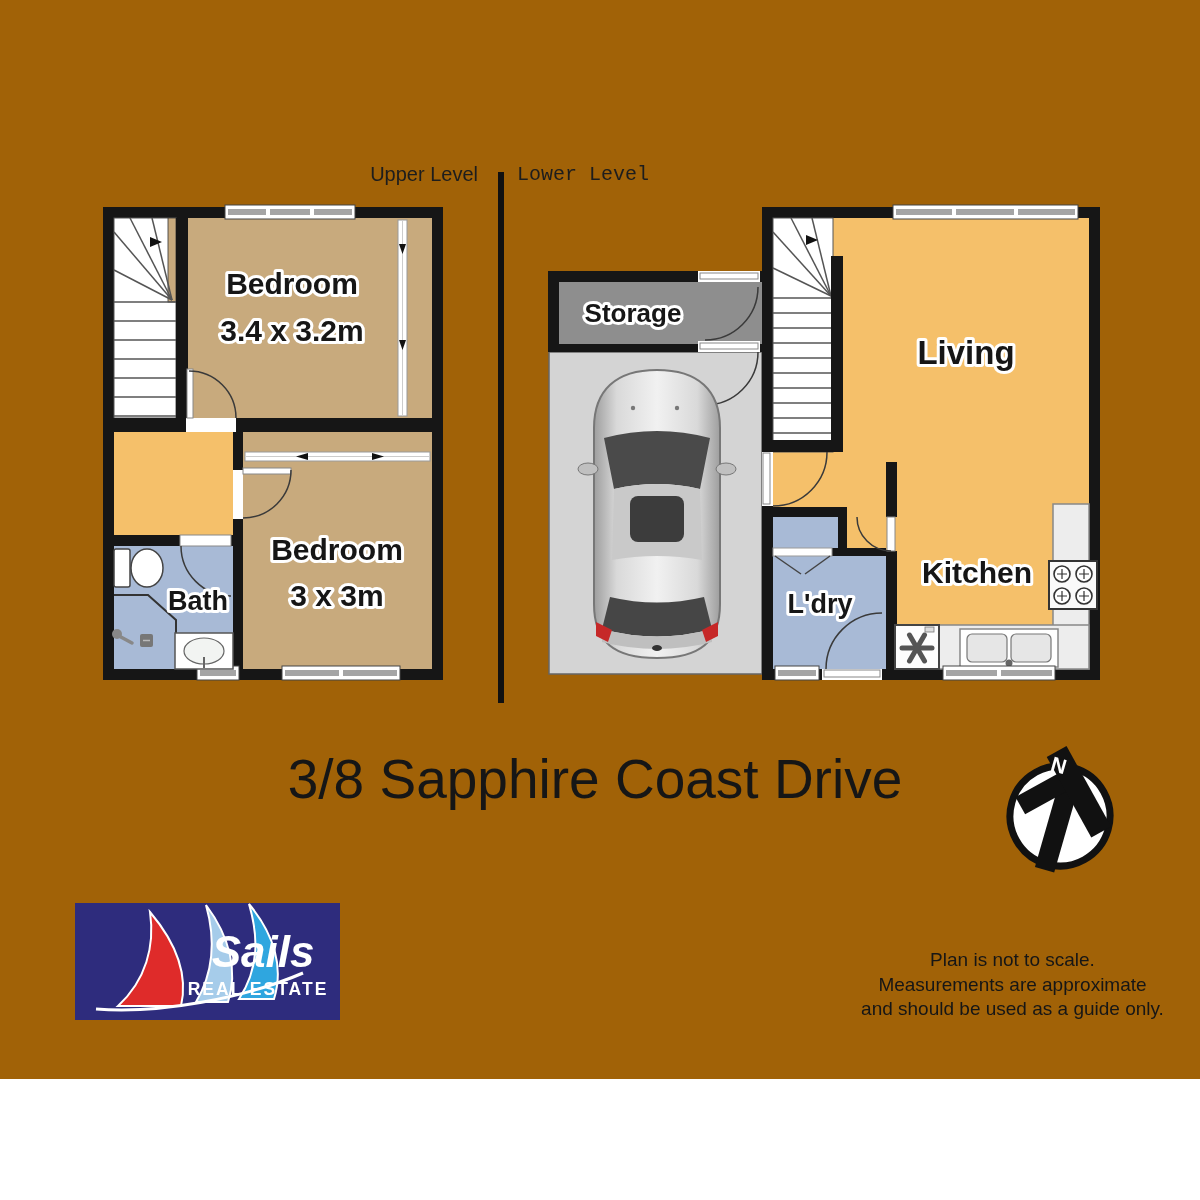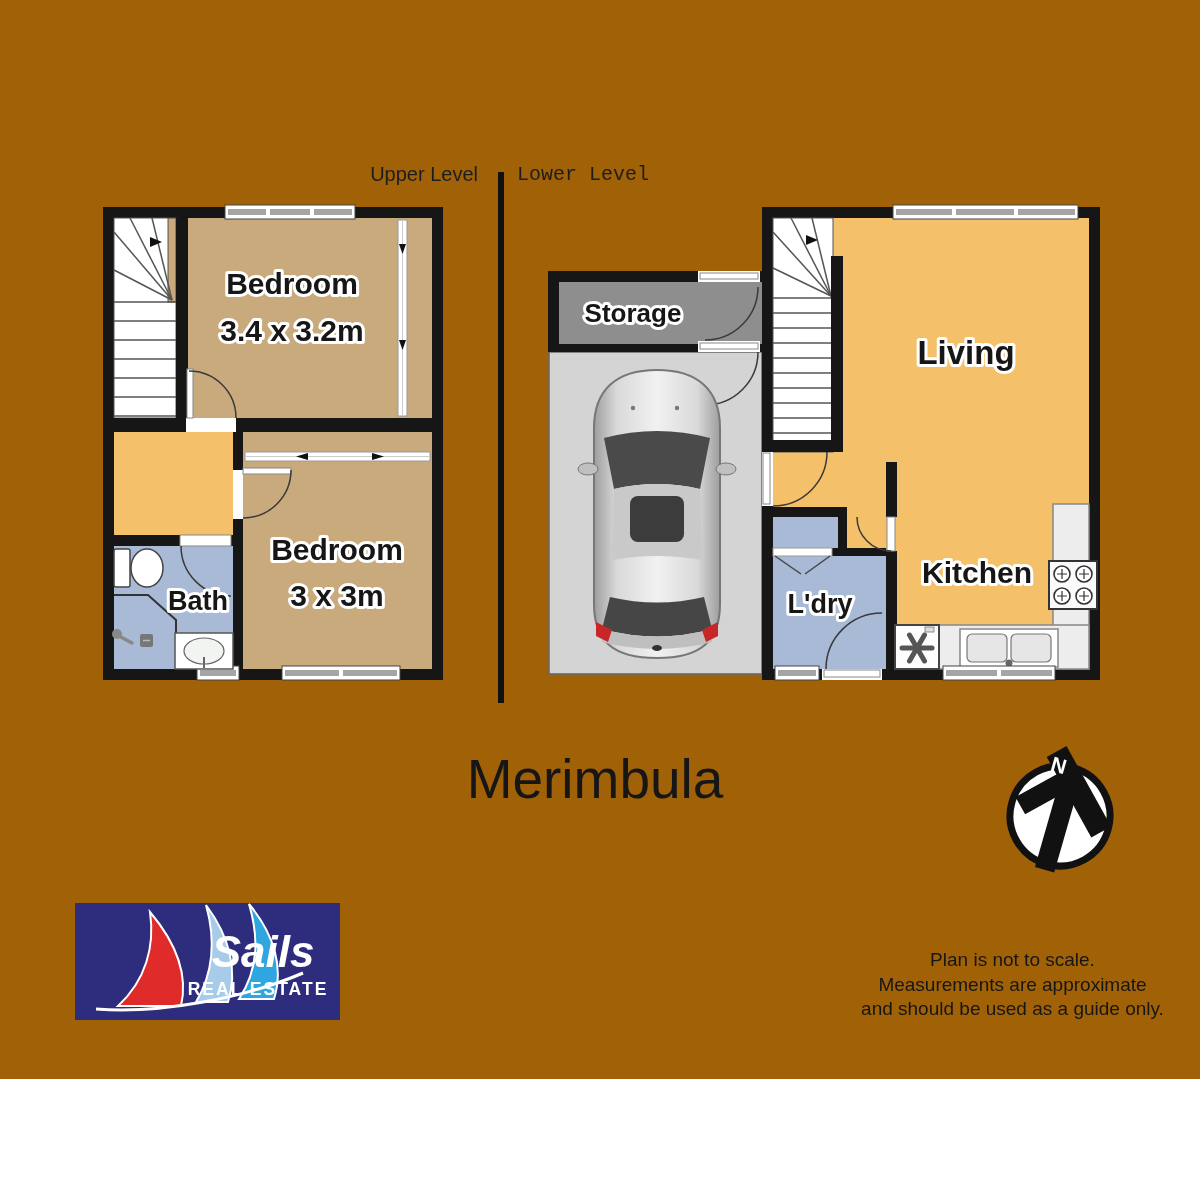--- a/index.html
+++ b/index.html
@@ -302,21 +302,21 @@
         <path d="M 206 905 C 230 937 238 971 228 1002 L 196 1002 C 215 970 215 937 206 905 Z" fill="#A6CCEA" stroke="#fff" stroke-width="2"></path>
         <path d="M 249 904 C 274 934 284 967 274 999 L 239 999 C 260 967 258 935 249 904 Z" fill="#2FA6DF" stroke="#fff" stroke-width="2"></path>
         <path d="M 96 1009 C 160 1014 245 998 303 973" stroke="#fff" stroke-width="3" fill="none"></path>
       </g>
       <text class="logo-brand" x="263" y="967" font-size="44">Sails</text>
       <text class="logo-tag" x="258" y="995" font-size="17.5" letter-spacing="2">REAL ESTATE</text>
     </g>
   </svg>
 
   <div class="title">
-    <div>Merimbula</div>
+    <div>3/8 Sapphire Coast Drive</div>
   </div>
 
   <div class="disclaimer">
     <div>Plan is not to scale.</div>
     <div>Measurements are approximate</div>
     <div>and should be used as a guide only.</div>
   </div>
 
 </div>
 

